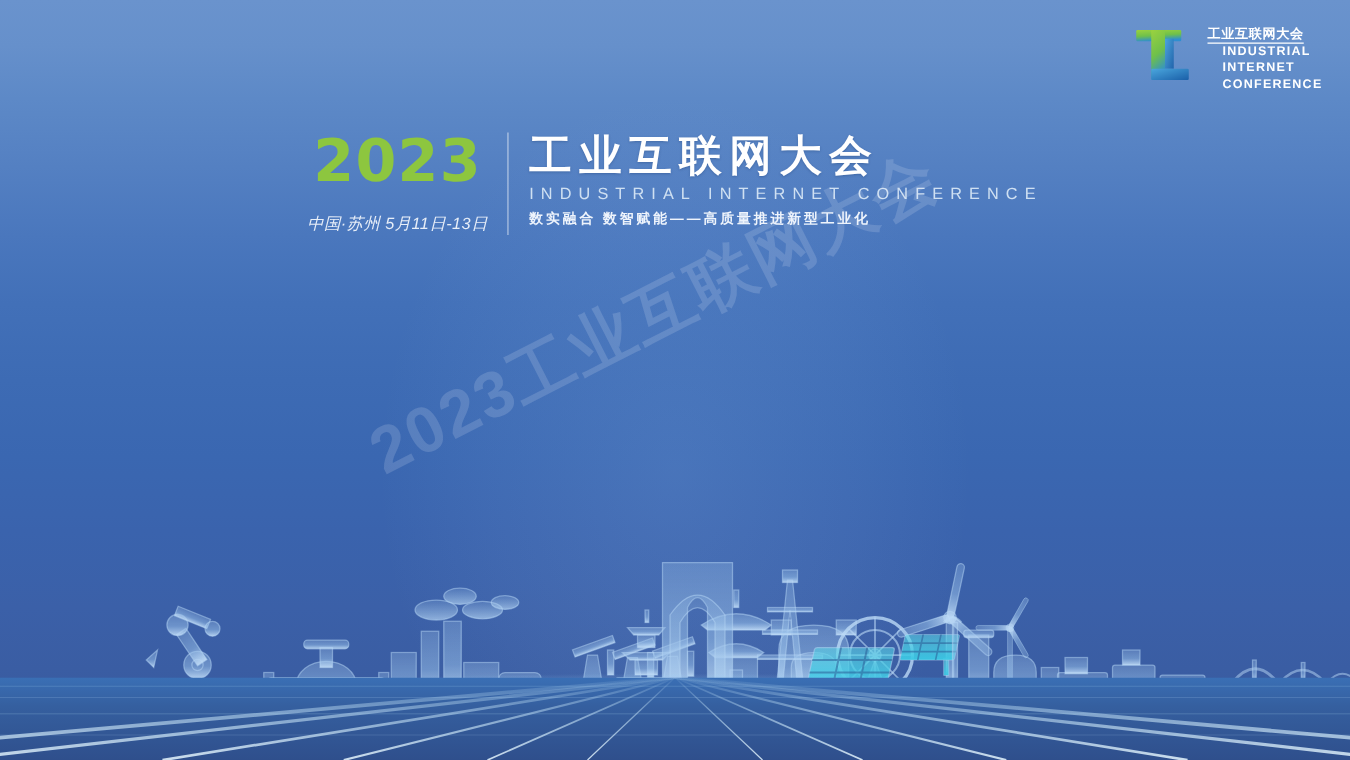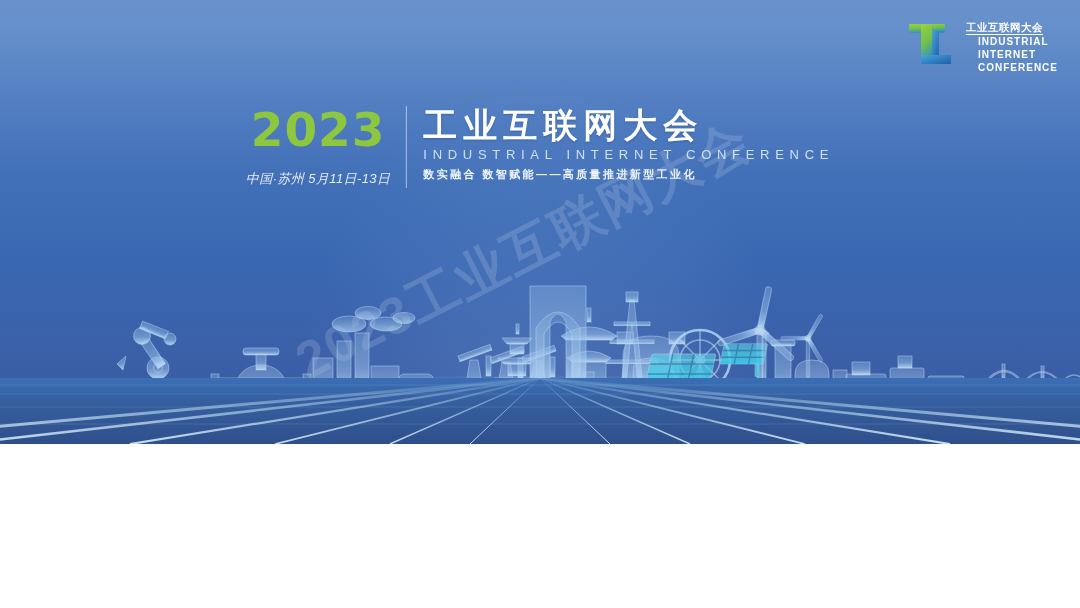--- a/index.html
+++ b/index.html
@@ -11,21 +11,21 @@
     width: 1080px;
     height: 608px;
     overflow: hidden;
     font-family: "Liberation Sans", "DejaVu Sans", sans-serif;
   }
 
   
   #slide {
     position: relative;
     width: 1080px;
-    height: 444px;
+    height: 608px;
     overflow: hidden;
     background:
       linear-gradient(to bottom,
         #6a93cd 0%,
         #6690cb 6%,
         #5d89c7 13%,
         #5480c2 22%,
         #4a77bd 31%,
         #4270b8 40%,
         #3d6bb4 50%,

